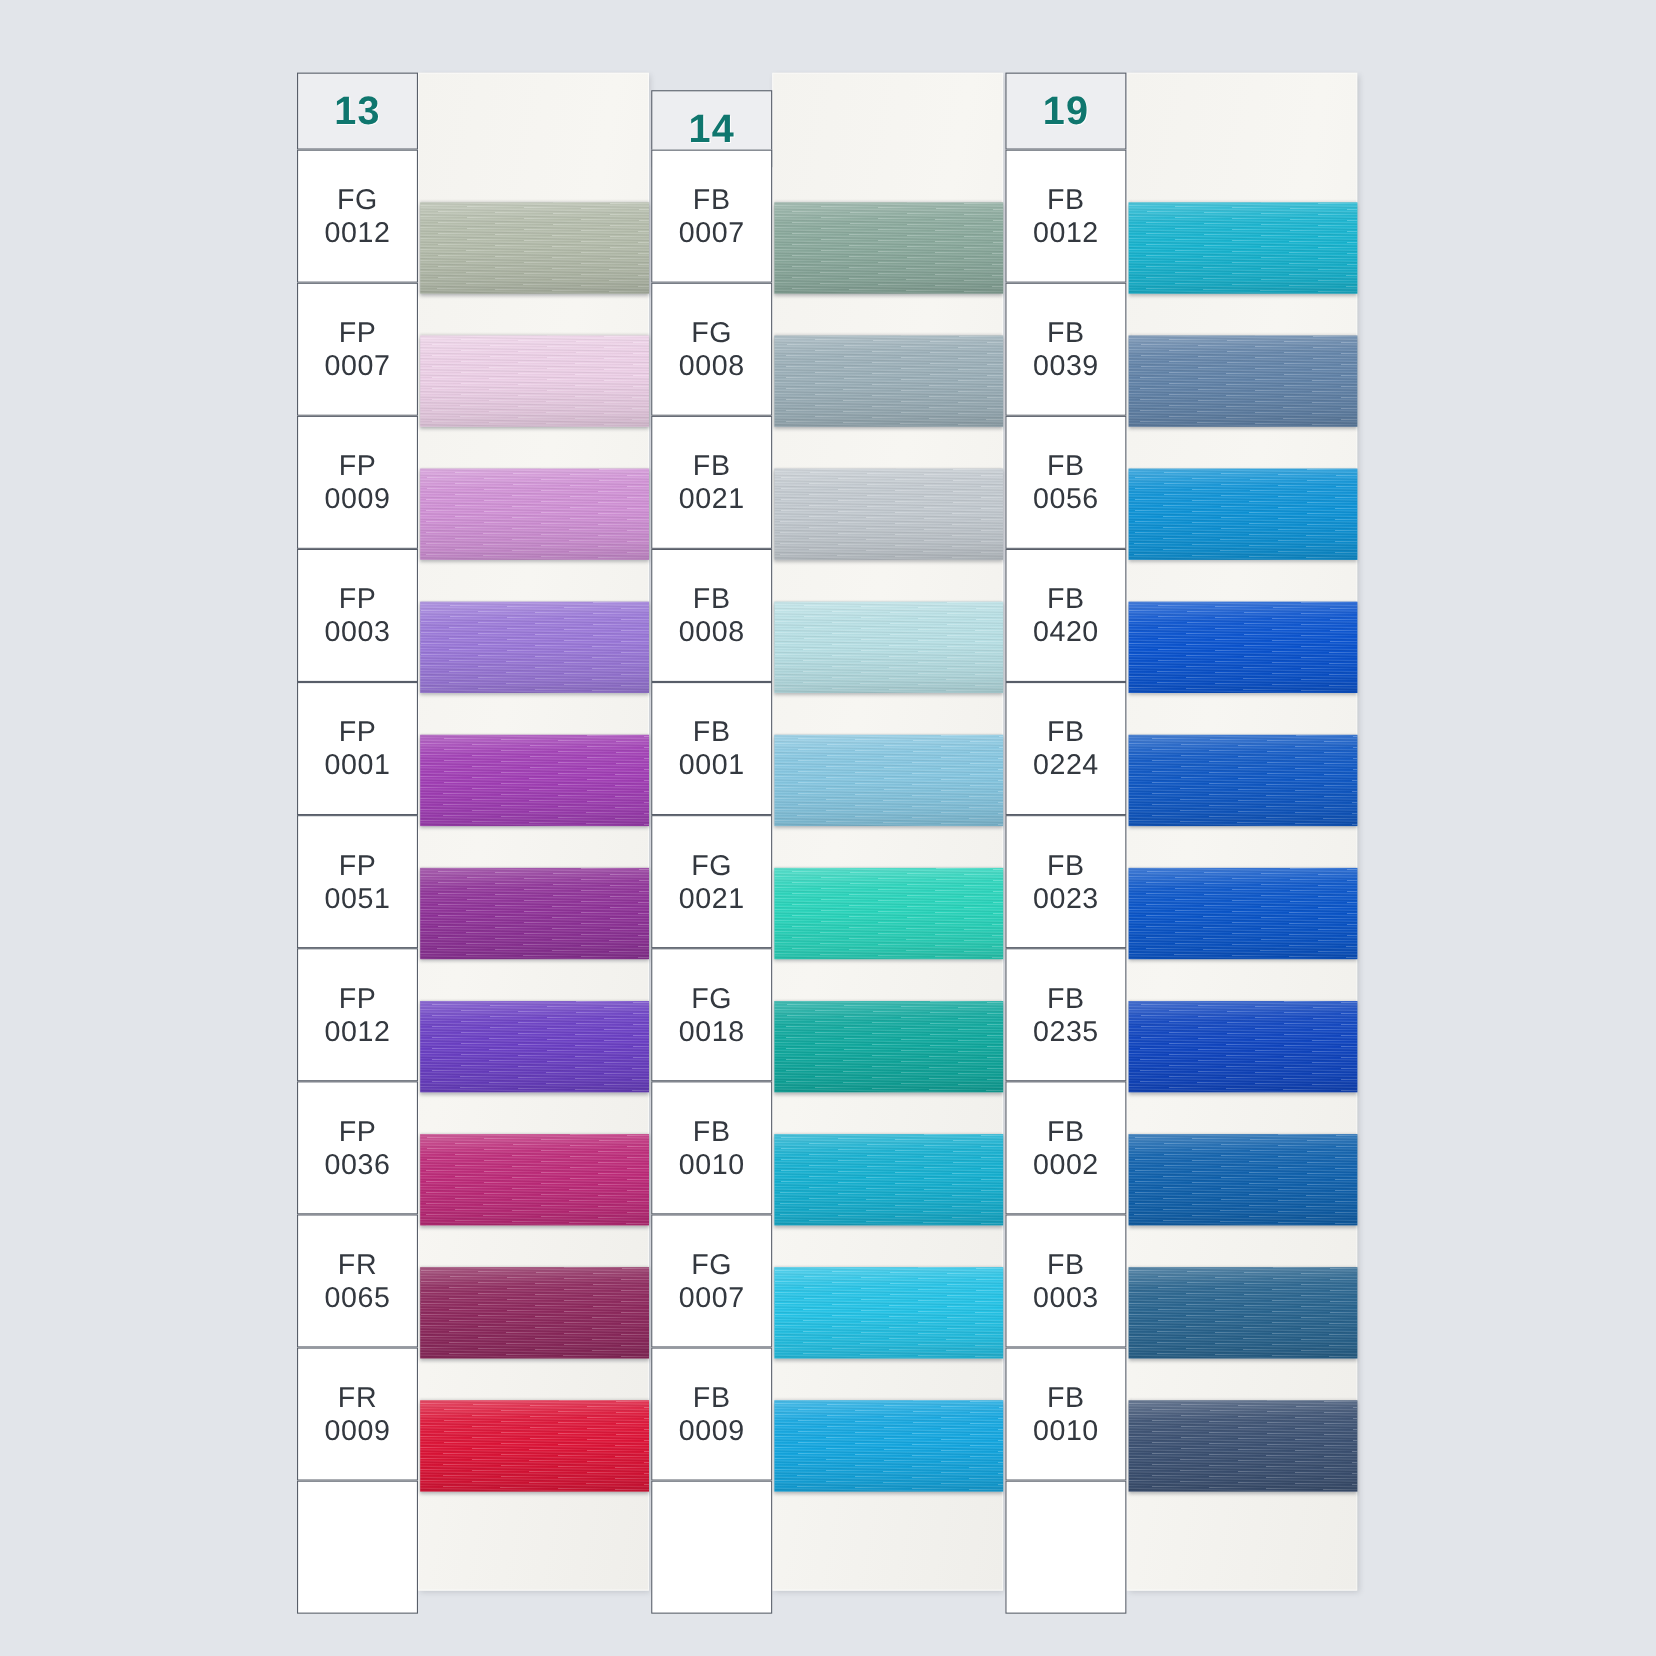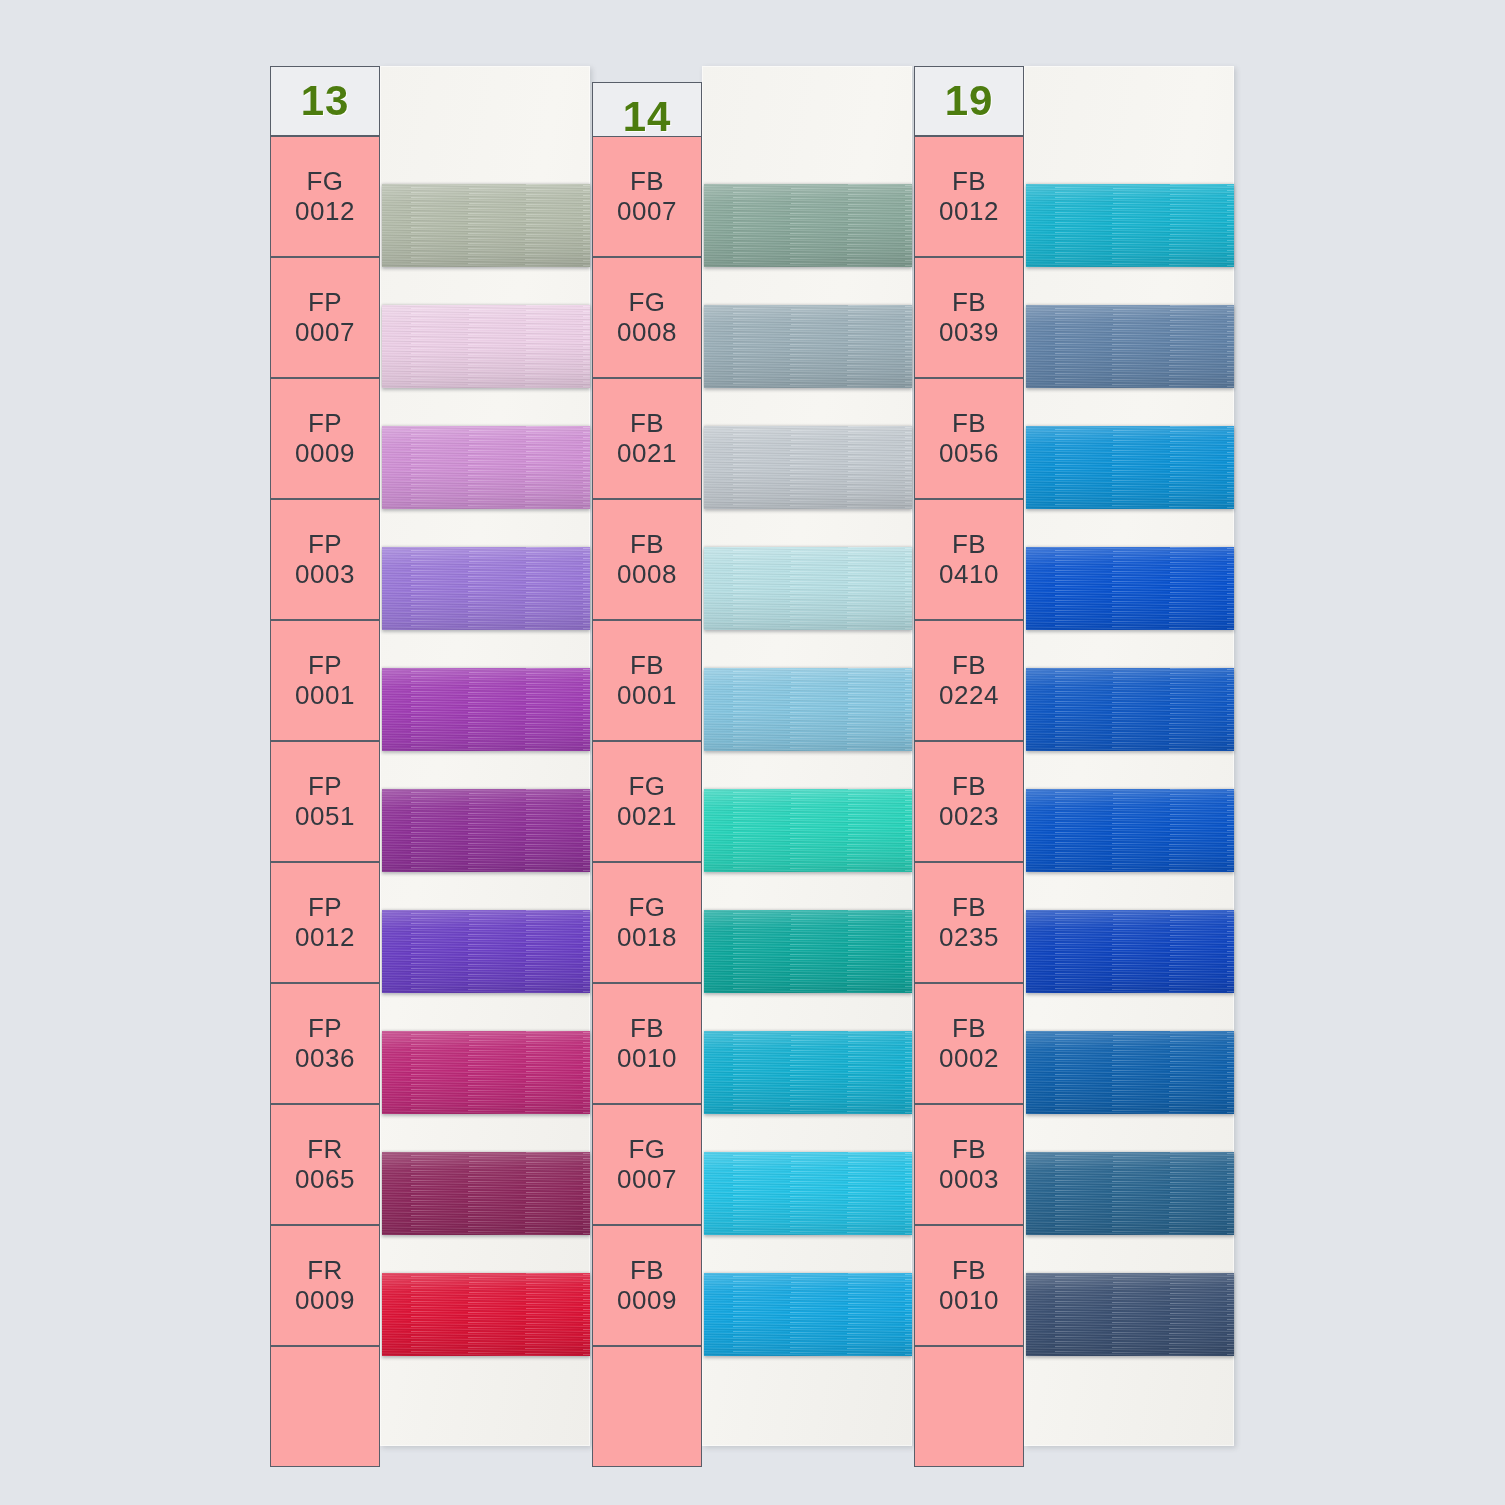--- a/index.html
+++ b/index.html
@@ -85,44 +85,44 @@
   .labels {
     position: absolute;
     left: 0px;
     top: 0px;
     width: 112px;
   }
   .lab {
     position: absolute;
     left: 0;
     width: 110px;
-    background: #fca5a5;
+    background: #ffffff;
     border: 1px solid #585e69;
     box-sizing: border-box;
     display: flex;
     flex-direction: column;
     align-items: center;
     justify-content: center;
     color: #33383f;
     line-height: 1.14;
   }
   .lab .ln {
     font-size: 26px;
     letter-spacing: 0.5px;
     font-weight: 400;
   }
   .lab.head {
     height: 70px;
     justify-content: center;
     background: #edeef1;
   }
   .lab.head .ln {
-    font-size: 42px;
+    font-size: 36px;
     font-weight: 700;
-    color: #4d7c0f;
+    color: #0f766e;
     text-shadow: 1px 1px 0 rgba(255,255,255,0.85);
     letter-spacing: 1px;
   }
   .lab.blank { }
 </style>
 </head>
 <body style="background: rgb(226, 229, 234);">
 
 <div id="board">
     <div class="card c0">
@@ -356,21 +356,21 @@
         <div class="lab" style="top: 191px; height: 121px;">
           <div class="ln">FB</div>
           <div class="ln">0039</div>
         </div>
         <div class="lab" style="top: 312px; height: 121px;">
           <div class="ln">FB</div>
           <div class="ln">0056</div>
         </div>
         <div class="lab" style="top: 433px; height: 121px;">
           <div class="ln">FB</div>
-          <div class="ln">0410</div>
+          <div class="ln">0420</div>
         </div>
         <div class="lab" style="top: 554px; height: 121px;">
           <div class="ln">FB</div>
           <div class="ln">0224</div>
         </div>
         <div class="lab" style="top: 675px; height: 121px;">
           <div class="ln">FB</div>
           <div class="ln">0023</div>
         </div>
         <div class="lab" style="top: 796px; height: 121px;">

